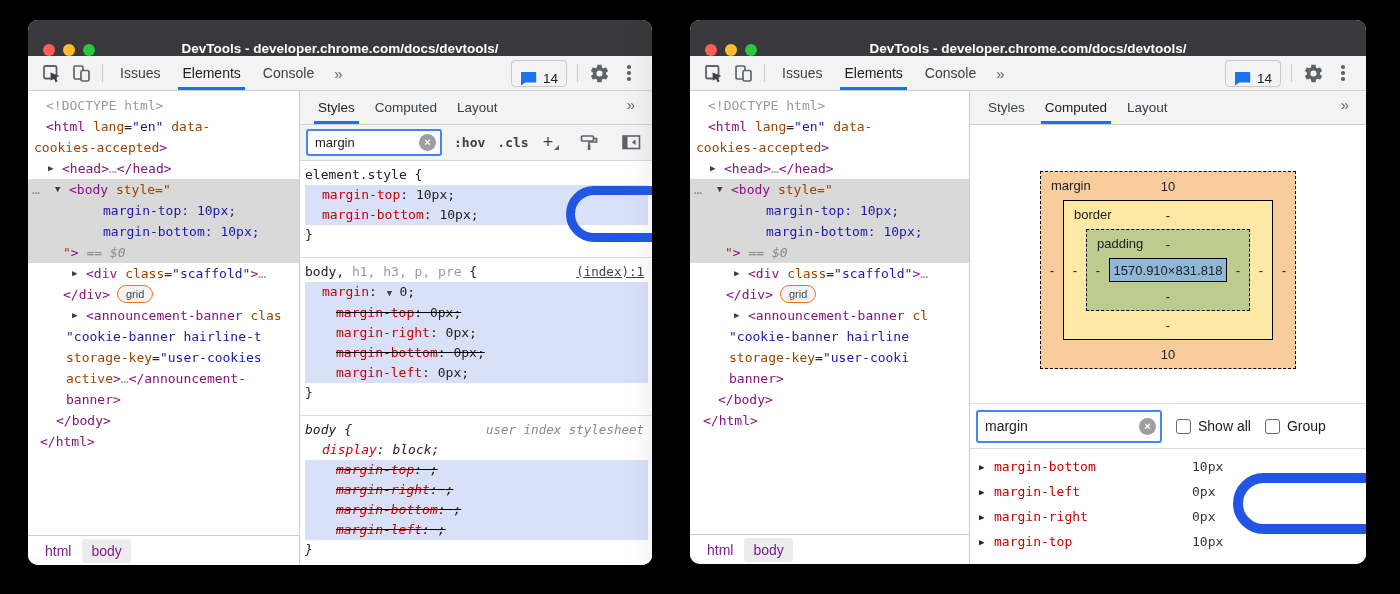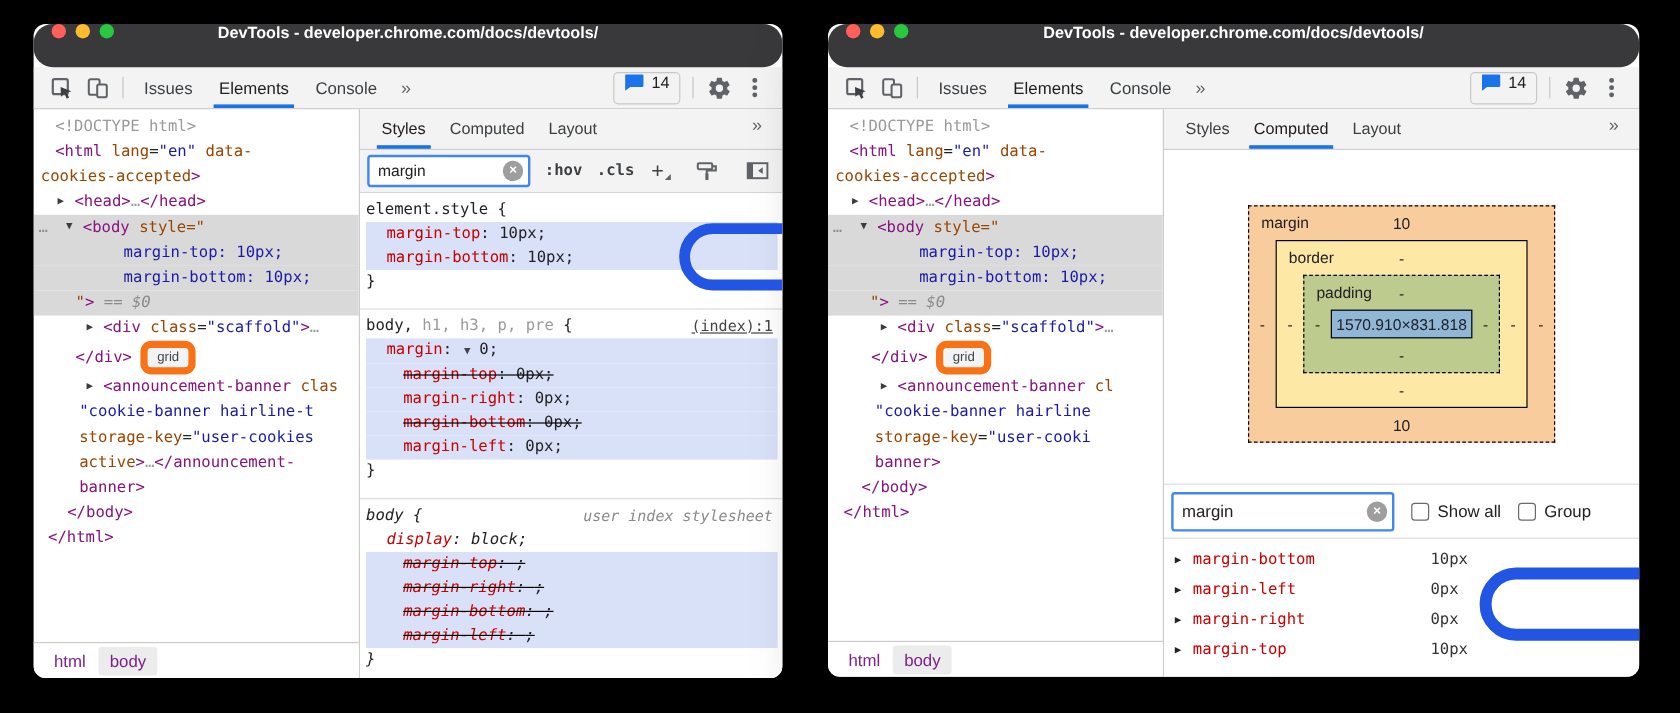--- a/index.html
+++ b/index.html
@@ -9,53 +9,53 @@
     --bm-margin:#f9cc9d; --bm-border:#fee8a6; --bm-padding:#bdcb8f; --bm-content:#90b7d6;
   }
   *{box-sizing:border-box;}
   body{margin:0;width:1400px;height:594px;background:#000;position:relative;
        font-family:"Liberation Sans",sans-serif;overflow:hidden;}
   .win{position:absolute;background:#fff;border-radius:10px;overflow:hidden;
        box-shadow:0 20px 55px rgba(0,0,0,.6);display:flex;flex-direction:column;}
   #win-left{left:28px;top:20px;width:624px;height:545px;}
   #win-right{left:690px;top:20px;width:676px;height:544px;}
 
-  .titlebar{flex:0 0 36px;background:var(--titlebar);display:flex;align-items:flex-start;position:relative;border-radius:16px;}
+  .titlebar{flex:0 0 36px;background:var(--titlebar);display:flex;align-items:flex-end;position:relative;}
   .lights{position:absolute;left:15px;display:flex;gap:8px;}
   .light{width:12px;height:12px;border-radius:50%;}
   .light.r{background:#ff5f57;} .light.y{background:#febc2e;} .light.g{background:#28c840;}
   .title{flex:1;text-align:center;color:#fff;font-size:13.5px;font-weight:bold;}
 
   .toolbar{flex:0 0 35px;background:var(--toolbar);border-bottom:1px solid #cfcfcf;
            display:flex;align-items:center;padding:0 8px;}
   .tbicon{width:30px;height:28px;display:flex;align-items:center;justify-content:center;cursor:default;}
   .vsep{width:1px;height:18px;background:#c7c7c7;margin:0 6px;}
   .tab{padding:0 11px;font-size:14px;color:#3c4043;height:34px;line-height:34px;position:relative;white-space:nowrap;}
   .tab.selected{color:#202124;}
   .tab.selected::after{content:"";position:absolute;left:7px;right:7px;bottom:0;height:3px;background:var(--accent);}
   .chev{font-size:15px;color:#5f6368;padding:0 9px;}
   .sp{flex:1;}
-  .msg-badge{display:flex;align-items:flex-start;gap:6px;border:1px solid #c8c8c8;border-radius:4px;
+  .msg-badge{display:flex;align-items:flex-end;gap:6px;border:1px solid #c8c8c8;border-radius:4px;
              height:27px;padding:0 8px;margin-right:4px;}
   .msg-count{font-size:13.5px;color:#202124;}
   .dots3{display:flex;flex-direction:column;gap:2.5px;align-items:center;width:22px;}
   .dots3 i{width:3.5px;height:3.5px;border-radius:50%;background:#5f6368;}
 
   .content{flex:1;display:flex;min-height:0;}
   .tree-col{display:flex;flex-direction:column;border-right:1px solid #ccc;flex:0 0 auto;}
   #win-left .tree-col{width:272px;} #win-right .tree-col{width:280px;}
   .tree{flex:1;overflow:hidden;padding-top:4px;font-family:"DejaVu Sans Mono",monospace;
         font-size:13px;line-height:21px;color:#222;}
   .tree-line{position:relative;white-space:nowrap;}
   .tree-line.sel{background:var(--sel);}
   .arw{position:absolute;font-size:9px;color:#3c3c3c;top:0;}
   .dots{position:absolute;left:4px;color:#8c8c8c;letter-spacing:1px;}
   .sg-t{color:var(--tag);} .sg-a{color:var(--attr);} .sg-v{color:var(--val);}
   .sg-g{color:var(--gray);margin-top:13px;} .sg-k{color:#222;} .sg-i{font-style:italic;color:#8a8a8a;}
-  .pill{display:inline-block;margin-left:7px;padding:0 8px;border:6px solid #f97316;border-radius:9px;
+  .pill{display:inline-block;margin-left:7px;padding:0 8px;border:1px solid #f97316;border-radius:9px;
         background:#f1f3f4;color:#464646;font-size:11px;line-height:16px;
         font-family:"Liberation Sans",sans-serif;vertical-align:1px;}
   .crumbs{flex:0 0 30px;border-top:1px solid #ccc;display:flex;align-items:center;
           padding-left:8px;font-size:14px;gap:2px;background:#fff;}
   .crumb{color:#7d1f8d;padding:4px 9px;border-radius:3px;white-space:nowrap;}
   .crumb.selected{background:#ececec;}
 
   .side-col{flex:1;display:flex;flex-direction:column;min-width:0;position:relative;background:#fff;}
   .side-tabs{flex:0 0 33px;background:var(--toolbar);border-bottom:1px solid #cfcfcf;
              display:flex;align-items:center;padding:0 8px;}

